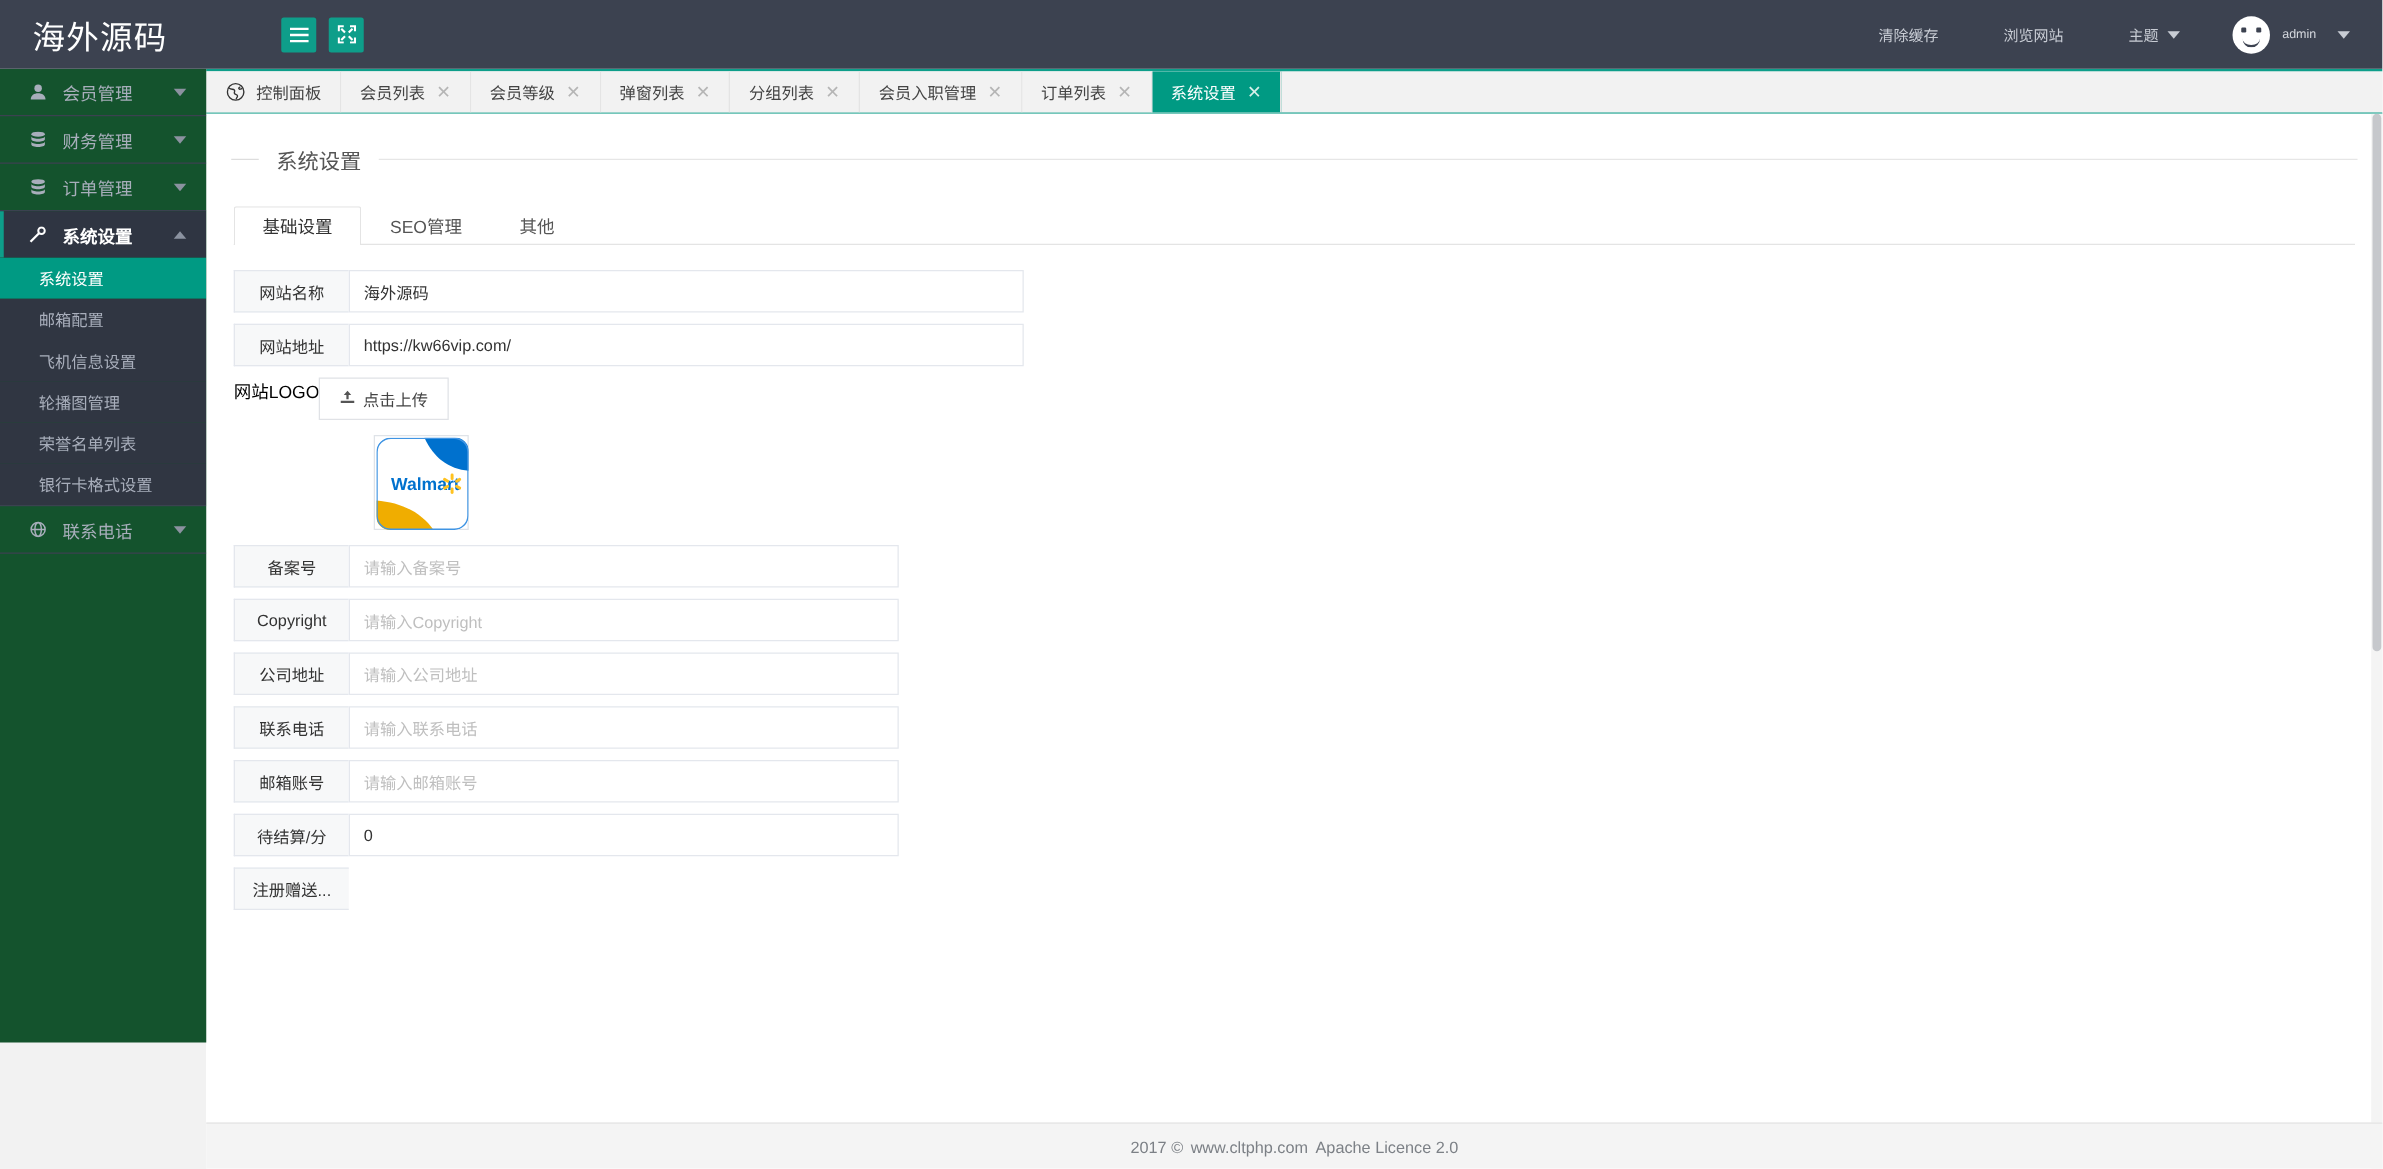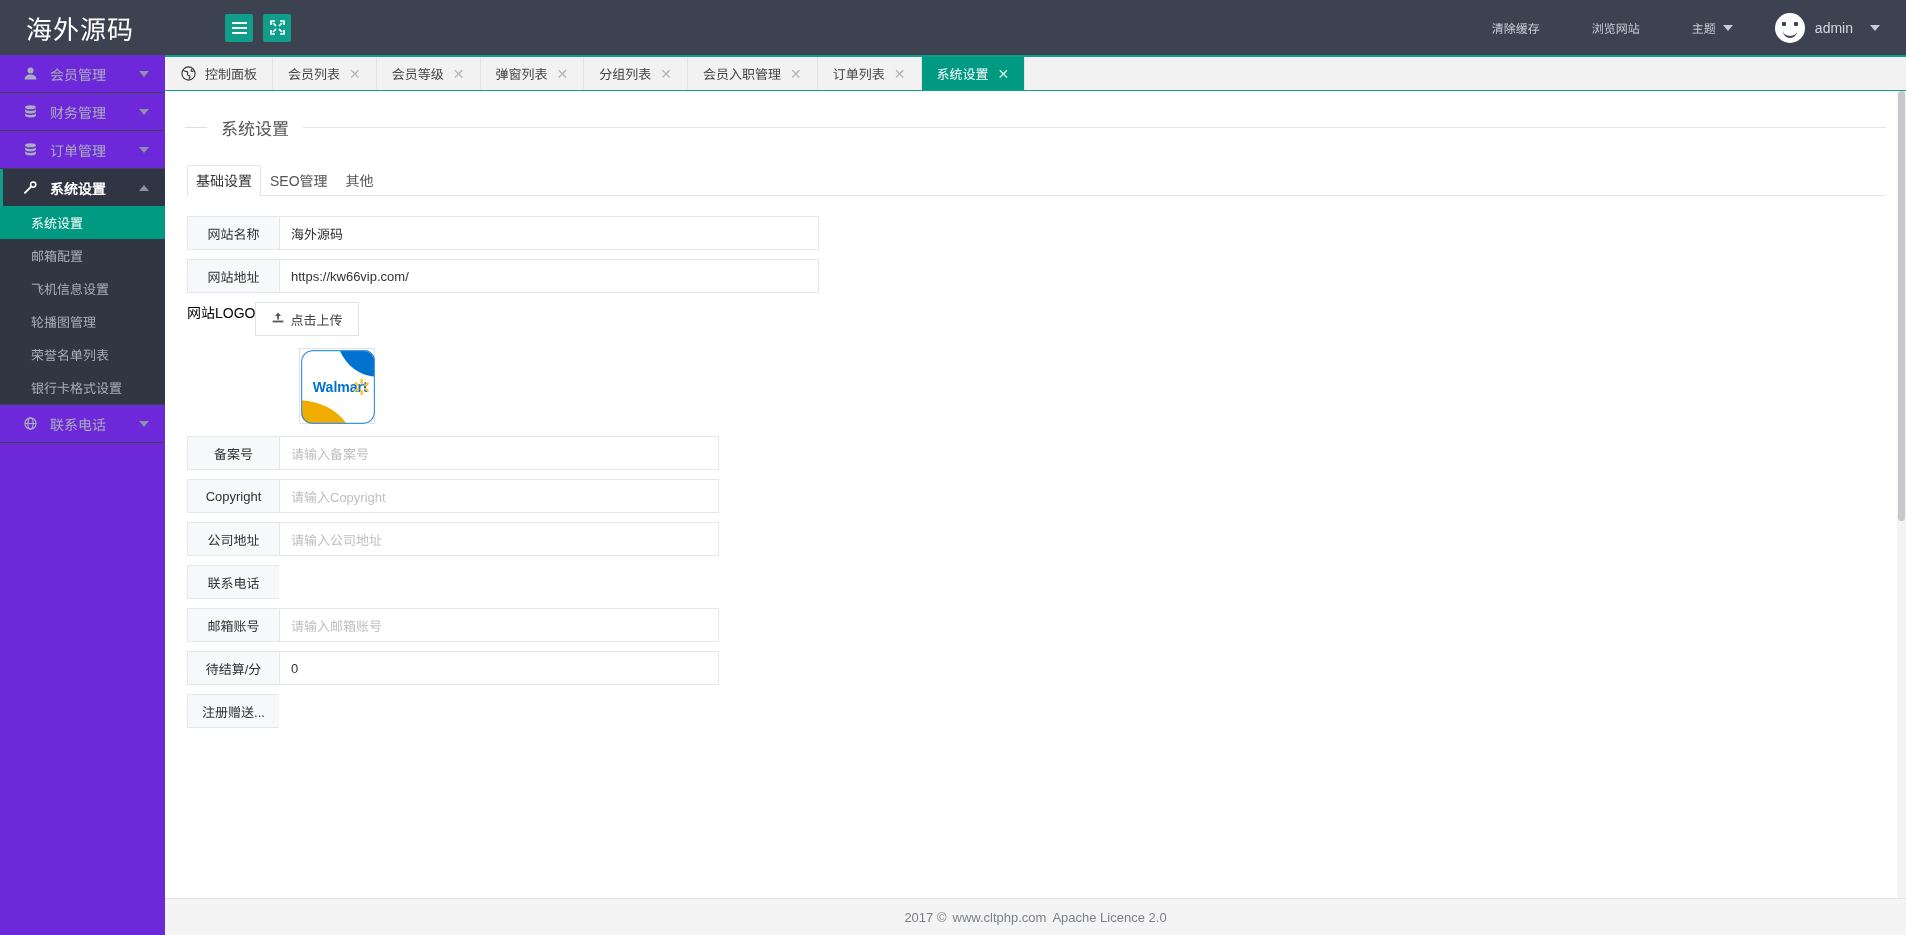--- a/index.html
+++ b/index.html
@@ -49,26 +49,26 @@
   }
   .avatar::before {
     content:""; position:absolute; left:7px; top:9px; width:4px; height:4px;
     border-radius:1px; background:#3c4250;
     box-shadow:12px 0 0 0 #3c4250;
   }
   .avatar::after {
     content:""; position:absolute; left:8px; top:16px; width:14px; height:7px;
     border-bottom:2.5px solid #3c4250; border-radius:0 0 9px 9px;
   }
-  .admin-name { color:#d5d8de; font-size:14px; }
+  .admin-name { color:#d5d8de; font-size:10px; }
 
   
   .sidebar {
-    position:absolute; top:55px; left:0; width:165px; height:880px;
-    background:#6d28d9; overflow:hidden; z-index:20;
+    position:absolute; top:55px; left:0; width:165px; height:779px;
+    background:#14532d; overflow:hidden; z-index:20;
   }
   .nav-top {
     height:37px; display:flex; align-items:center;
     justify-content:space-between; padding:0 16px 0 22px; cursor:pointer;
     color:#a8aebb; font-size:14px; position:relative;
   }
   .nav-top .lbl { display:flex; align-items:center; gap:12px; }
   .nav-top.active {
     background:#2f3542; color:#ffffff; font-weight:bold;
     box-shadow:inset 3px 0 0 0 #0e9e8a;
@@ -127,21 +127,21 @@
     font-weight:400;
   }
   .ttl-line { flex:1; height:1px; background:#e6e6e6; }
 
   
   .subtabs {
     display:flex; margin:24px 0 0 22px; border-bottom:1px solid #e4e4e4;
     width:1697px; height:31px;
   }
   .subtab {
-    padding:0 8px; height:31px; line-height:30px; font-size:14px;
+    padding:0 22px; height:31px; line-height:30px; font-size:14px;
     color:#555; cursor:pointer; border:1px solid transparent;
     border-bottom:none; background:transparent; margin-bottom:-1px;
   }
   .subtab.active {
     background:#ffffff; border-color:#e4e4e4; color:#333;
     border-radius:2px 2px 0 0;
   }
 
   
   .form { margin:20px 0 0 22px; }
@@ -468,20 +468,21 @@
         <div class="frow w-mid">
           <div class="lab">Copyright</div>
           <div class="inp ph">请输入Copyright</div>
         </div>
         <div class="frow w-mid">
           <div class="lab">公司地址</div>
           <div class="inp ph">请输入公司地址</div>
         </div>
         <div class="frow w-mid">
           <div class="lab">联系电话</div>
+          <div class="inp ph">请输入联系电话</div>
         </div>
         <div class="frow w-mid">
           <div class="lab">邮箱账号</div>
           <div class="inp ph">请输入邮箱账号</div>
         </div>
         <div class="frow w-mid">
           <div class="lab">待结算/分</div>
           <div class="inp">0</div>
         </div>
         <div class="frow w-mid">

